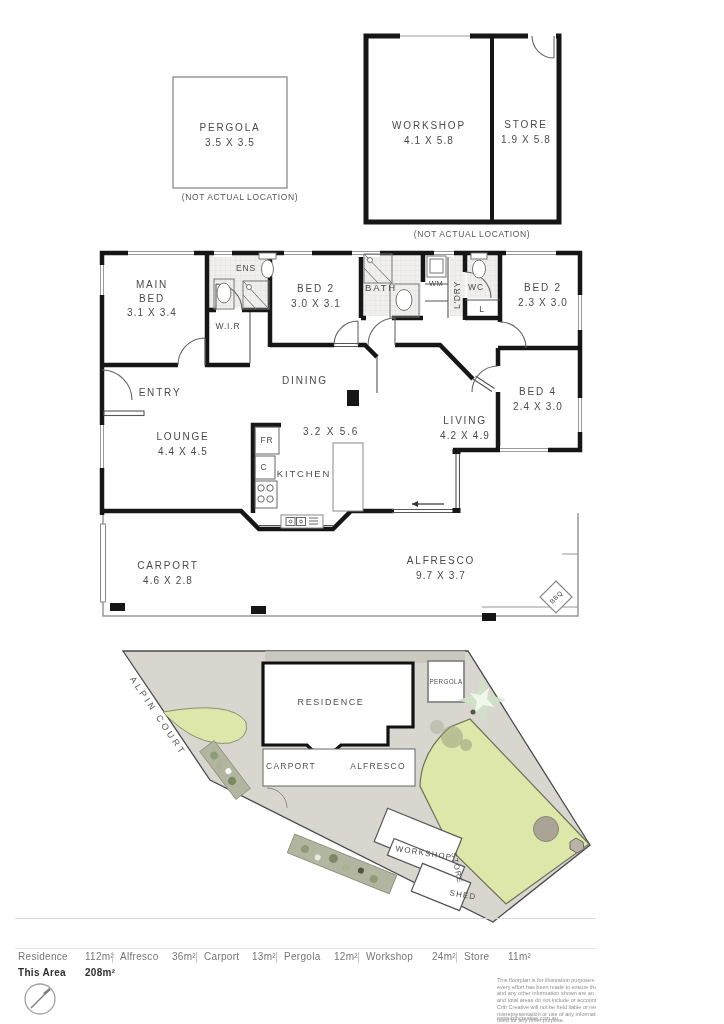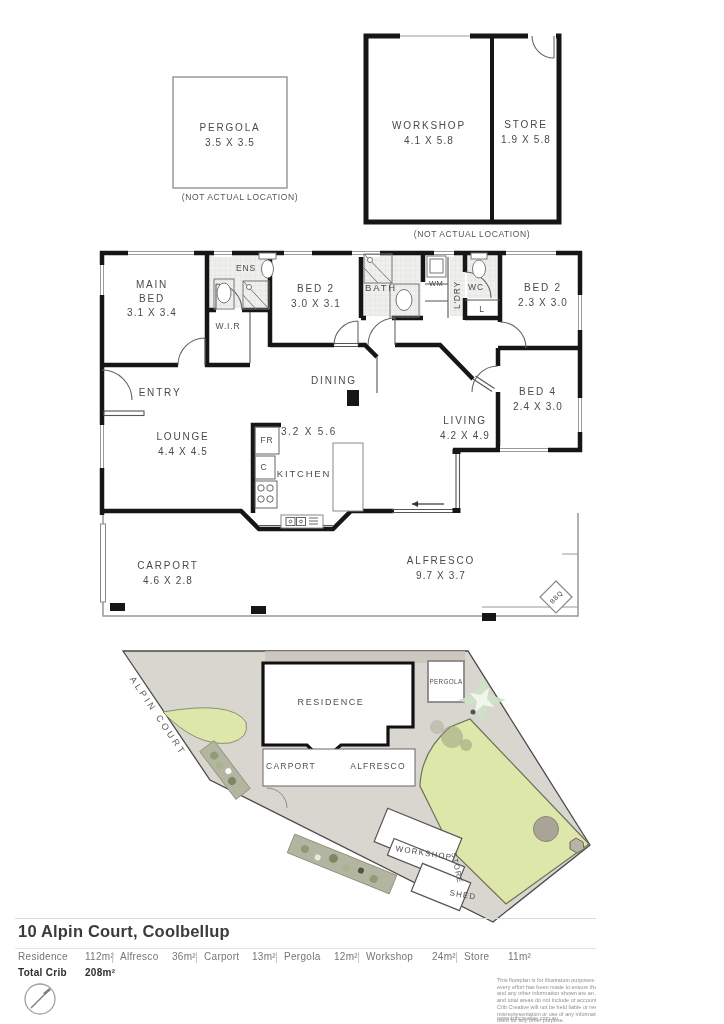--- a/index.html
+++ b/index.html
@@ -289,26 +289,26 @@
 <div class="lbl sm" style="left:482px;top:309px;">L</div>
 <div class="lbl" style="left:543px;top:295px;">
   <div>BED 2</div>
   <div class="dims">2.3 X 3.0</div>
 </div>
 <div class="lbl" style="left:538px;top:399px;">
   <div>BED 4</div>
   <div class="dims">2.4 X 3.0</div>
 </div>
 <div class="lbl" style="left:160px;top:392px;">ENTRY</div>
-<div class="lbl" style="left:305px;top:380px;margin-left:29px;">DINING</div>
+<div class="lbl" style="left:305px;top:380px;">DINING</div>
 <div class="lbl" style="left:183px;top:444px;">
   <div>LOUNGE</div>
   <div class="dims">4.4 X 4.5</div>
 </div>
-<div class="lbl dims" style="left:294px;top:431px;padding-left:30px;">3.2 X 5.6</div>
+<div class="lbl dims" style="left:316px;top:431px;padding-left:30px;">3.2 X 5.6</div>
 <div class="lbl" style="left:304px;top:473px;font-size:9.5px;">KITCHEN</div>
 <div class="lbl sm" style="left:267px;top:440px;">FR</div>
 <div class="lbl sm" style="left:264px;top:467px;">C</div>
 <div class="lbl" style="left:421px;top:428px;margin-left:44px;">
   <div>LIVING</div>
   <div class="dims">4.2 X 4.9</div>
 </div>
 <div class="lbl" style="left:168px;top:573px;">
   <div>CARPORT</div>
   <div class="dims">4.6 X 2.8</div>
@@ -322,40 +322,39 @@
 <div class="site-lbl" style="left:158px;top:716px;font-size:9px;letter-spacing:3px;color:#5a5a5a;transform:translate(-50%,-50%) rotate(56deg);">ALPIN COURT</div>
 <div class="site-lbl" style="left:331px;top:702px;font-size:9px;letter-spacing:1.6px;">RESIDENCE</div>
 <div class="site-lbl" style="left:291px;top:766px;">CARPORT</div>
 <div class="site-lbl" style="left:378px;top:766px;">ALFRESCO</div>
 <div class="site-lbl" style="left:446px;top:681px;font-size:6.3px;letter-spacing:0.4px;">PERGOLA</div>
 <div class="site-lbl" style="left:424px;top:853px;font-size:8px;transform:translate(-50%,-50%) rotate(9deg);">WORKSHOP</div>
 <div class="site-lbl" style="left:457px;top:868px;font-size:7.5px;transform:translate(-50%,-50%) rotate(78deg);">STORE</div>
 <div class="site-lbl" style="left:463px;top:895px;font-size:8px;transform:translate(-50%,-50%) rotate(9deg);">SHED</div>
 
 <div class="hline" style="top:918px;background:#d9d9d9;"></div>
-<div class="footer-address">10 Alpin Court, Coolbellup</div>
 <div class="hline" style="top:948px;background:#e4e4e4;"></div>
 
 <span class="area-label" style="left:18px;">Residence</span>
 <span class="area-label" style="left:85px;">112m²</span>
 <span class="area-sep" style="left:112px;"></span>
 <span class="area-label" style="left:120px;">Alfresco</span>
 <span class="area-label" style="left:172px;">36m²</span>
 <span class="area-sep" style="left:196px;"></span>
 <span class="area-label" style="left:204px;">Carport</span>
 <span class="area-label" style="left:252px;">13m²</span>
 <span class="area-sep" style="left:276px;"></span>
 <span class="area-label" style="left:284px;">Pergola</span>
 <span class="area-label" style="left:334px;">12m²</span>
 <span class="area-sep" style="left:358px;"></span>
 <span class="area-label" style="left:366px;">Workshop</span>
 <span class="area-label" style="left:432px;">24m²</span>
 <span class="area-sep" style="left:456px;"></span>
 <span class="area-label" style="left:464px;">Store</span>
 <span class="area-label" style="left:508px;">11m²</span>
 
-<span class="area-label total" style="left:18px;top:967px;">Total Crib</span>
+<span class="area-label total" style="left:18px;top:967px;">This Area</span>
 <span class="area-label total" style="left:85px;top:967px;">208m²</span>
 
 <div class="disclaimer">This floorplan is for illustration purposes only to show the layout of the property. Whilst every effort has been made to ensure the accuracy of this floor plan, all measurements, and any other information shown are an approximate interpretation only. Measurements and total areas do not include or account for wall thickness or roof area under eaves. Crib Creative will not be held liable or responsible for any error, omission, misrepresentation or use of any information shown on the final floor plan. Not to be used for any other purpose.</div>
 <div class="website">www.cribcreative.com.au</div>
 
 </div>
 
 </body></html>

